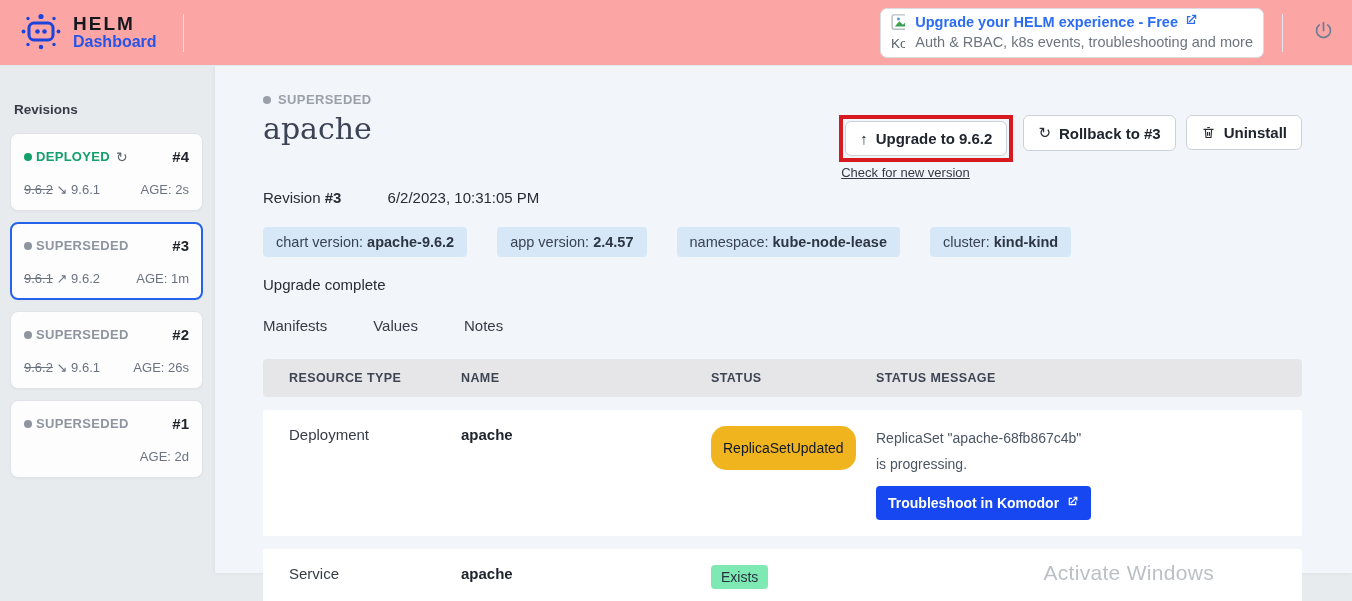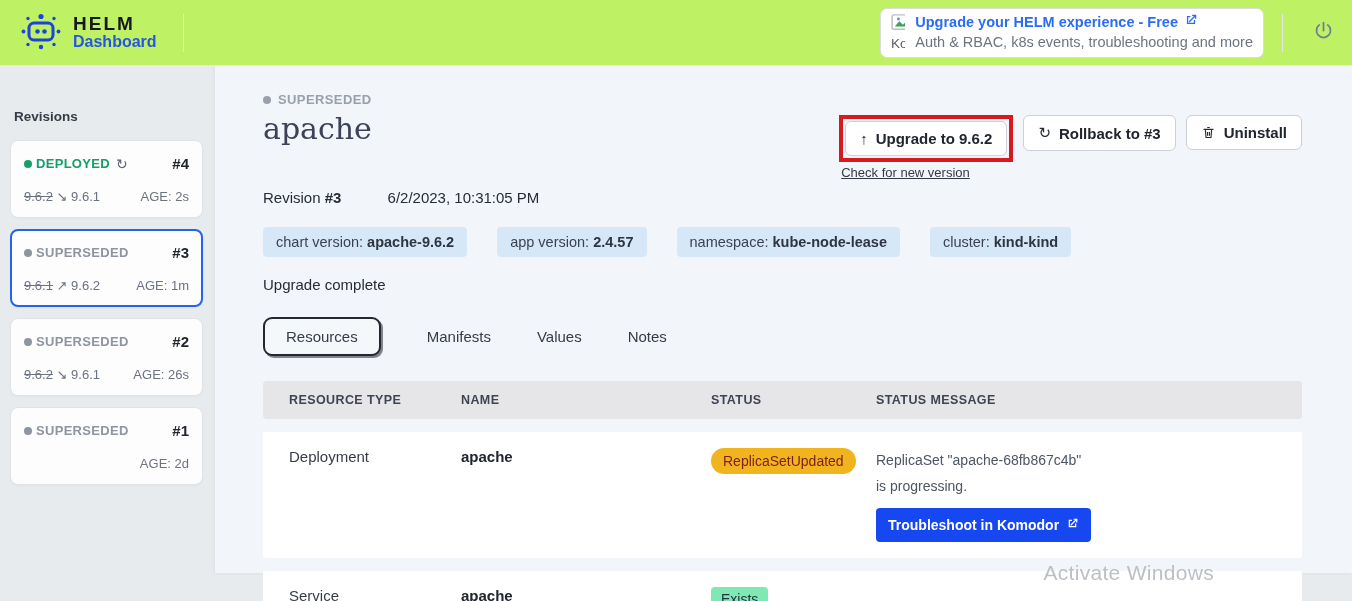--- a/index.html
+++ b/index.html
@@ -6,21 +6,21 @@
   html,body { width:1352px; height:601px; overflow:hidden; }
   body {
     background:#e8ebee;
     font-family:"Liberation Sans", sans-serif;
     position:relative;
     color:#272c35;
   }
   
   .topbar {
     position:absolute; top:0; left:0; width:1352px; height:66px;
-    background:#bef264; border-bottom:1px solid #e3e6ea;
+    background:#fca5a5; border-bottom:1px solid #e3e6ea;
     display:flex; align-items:center; padding:0 18px; z-index:5;
   }
   .logo { display:flex; align-items:center; gap:9px; cursor:pointer; }
   .logo-text { line-height:1.05; }
   .logo-text .l1 { font-size:19px; font-weight:800; color:#15181e; letter-spacing:2px; }
   .logo-text .l2 { font-size:16px; font-weight:700; color:#2653e9; }
   .vdiv { width:1px; height:38px; background:#e3e6ea; margin:0 26px; }
   .nav { display:flex; align-items:center; gap:14px; }
   .nav-item {
     font-size:15px; color:#3a3f48; padding:10px 22px; cursor:pointer;
@@ -34,21 +34,21 @@
     display:flex; align-items:center; gap:10px; padding:4px 10px; cursor:pointer;
   }
   .broken-img { width:44px; overflow:hidden; }
   .broken-img .alt { font-size:13.5px; color:#5b6069; white-space:nowrap; }
   .banner-text { line-height:1.35; }
   .banner-title { font-size:14.5px; font-weight:700; color:#2b6cf5; display:flex; align-items:center; gap:6px; }
   .banner-sub { font-size:14.5px; color:#6e747e; white-space:nowrap; }
   .power { margin-left:16px; color:#6f7e90; display:flex; align-items:center; cursor:pointer; }
   
   .sidebar {
-    position:absolute; top:81px; left:0; width:215px; bottom:0;
+    position:absolute; top:74px; left:0; width:215px; bottom:0;
     background:#e8ebee; padding:14px 12px 0 10px;
   }
   .sidebar h3 { font-size:13.5px; font-weight:700; color:#363c46; margin:14px 0 16px 4px; }
   .rev-card {
     background:#fdfdfe; border:1px solid #dfe3e8; border-radius:8px;
     padding:14px 13px 13px 13px; margin-bottom:11px; cursor:pointer;
     box-shadow:0 1px 2px rgba(0,0,0,0.03);
   }
   .rev-card.selected { border:2px solid #2563eb; padding:13px 12px 12px 12px; }
   .rev-line1 { display:flex; justify-content:space-between; align-items:center; }
@@ -104,22 +104,22 @@
   }
   .tbl-row {
     background:#ffffff; margin-top:13px;
     display:grid; grid-template-columns:172px 250px 165px 1fr;
     padding:16px 0 16px 26px; font-size:15px; border-radius:2px;
     align-items:start;
   }
   .cell-name { font-weight:700; color:#20252e; }
   .cell-type { color:#363c46; }
   .badge-amber {
-    display:inline-block; background:#f0b41f; color:#7f1d1d; font-size:14px;
-    padding:5px 12px; border-radius:15px;
+    display:inline-block; background:#f0b41f; color:#0f172a; font-size:14px;
+    padding:14px 12px; border-radius:15px;
   }
   .badge-green {
     display:inline-block; background:#7fe9b3; color:#273142; font-size:14px;
     padding:4px 10px; border-radius:4px;
   }
   .msg { font-size:14px; color:#4b5563; line-height:1.85; max-width:215px; }
   .troubleshoot {
     margin-top:8px; background:#1747f0; color:#fff; border:none; border-radius:4px;
     font-size:14px; font-weight:700; padding:9px 12px;
     display:inline-flex; align-items:center; gap:7px; cursor:pointer;
@@ -318,21 +318,20 @@
     </div>
     <div class="chip">
       <span>cluster:</span>
       <b>kind-kind</b>
     </div>
   </div>
 
   <div class="upgrade-complete">Upgrade complete</div>
 
   <div class="tabs">
-    <div class="tab active">Resources</div>
     <div class="tab">Manifests</div>
     <div class="tab">Values</div>
     <div class="tab">Notes</div>
   </div>
 
   <div class="tbl">
     <div class="tbl-head">
       <span>RESOURCE TYPE</span>
       <span>NAME</span>
       <span>STATUS</span>

